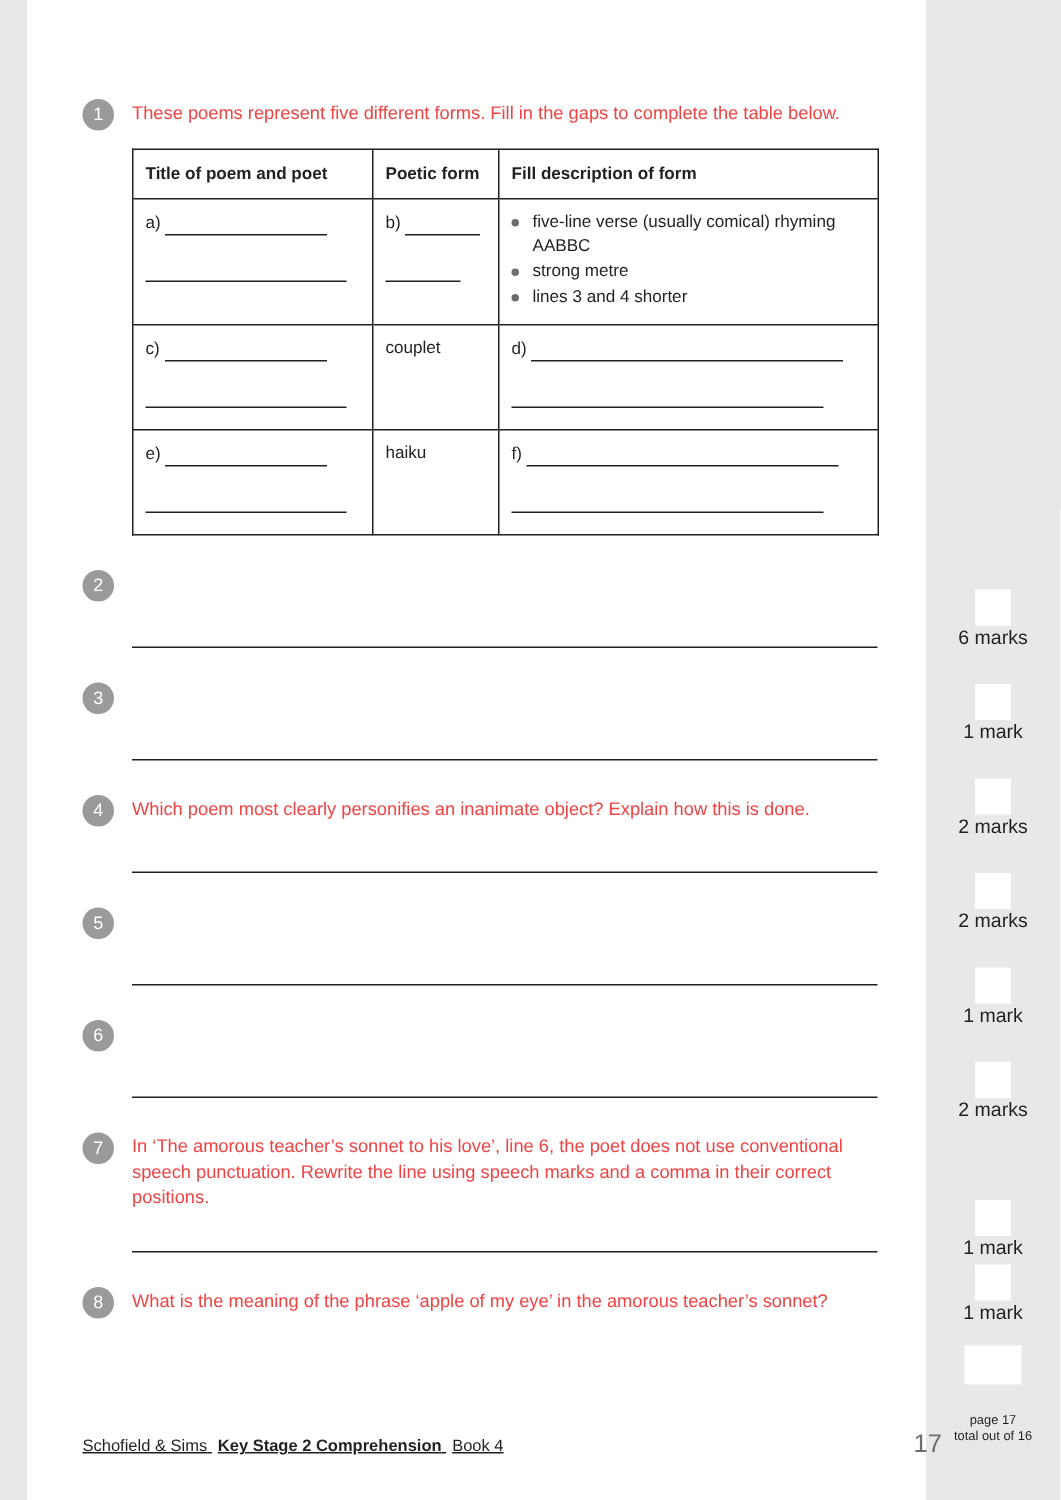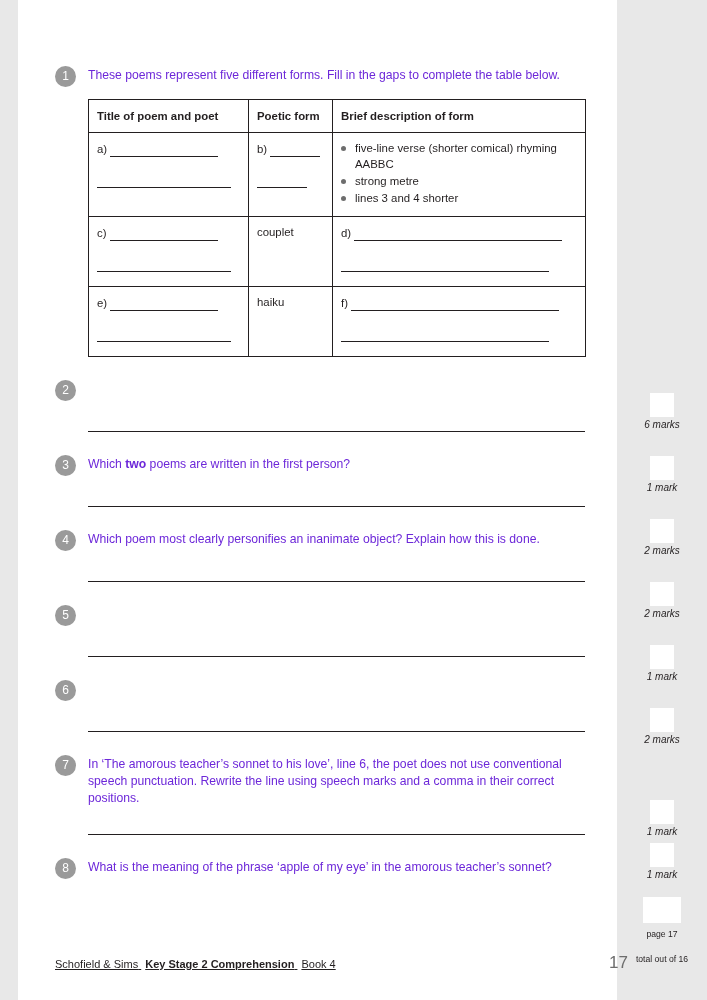--- a/index.html
+++ b/index.html
@@ -65,21 +65,21 @@
     font-size: 12px;
     line-height: 21px;
     text-align: center;
     font-family: "Liberation Sans", sans-serif;
     margin-right: 12px;
     margin-top: 1px;
   }
   .q-text {
     font-size: 12.2px;
     line-height: 17px;
-    color: #6d28d9;
+    color: #ef4444;
     flex: 1 1 auto;
     padding-top: 2px;
   }
   .q-text b { font-weight: bold; }
 
   
   .rule {
     border-bottom: 1px solid #231f20;
     height: 0;
     margin-left: 33px;
@@ -154,42 +154,41 @@
     text-align: center;
   }
   .marks-square {
     width: 24px;
     height: 24px;
     background: #ffffff;
     border: 0;
     margin: 0 auto;
   }
   .marks-label {
-    font-size: 10px;
+    font-size: 13px;
     color: #231f20;
     margin-top: 2px;
     line-height: 11px;
-    font-style: italic;
   }
   .page-total-box {
     position: absolute;
     right: 0;
     width: 90px;
     text-align: center;
   }
   .page-total-square {
     width: 38px;
     height: 26px;
     background: #ffffff;
     margin: 0 auto;
   }
   .page-total-label {
     font-size: 8.6px;
     line-height: 11px;
-    margin-top: 6px;
+    margin-top: 18px;
   }
 
   
   .footer {
     position: absolute;
     left: 55px;
     bottom: 30px;
     width: 530px;
     display: flex;
     align-items: baseline;
@@ -227,40 +226,40 @@
   <table class="forms">
     <colgroup>
       <col class="col1">
         <col class="col2">
         <col class="col3">
     </colgroup>
     <thead>
       <tr>
         <th>Title of poem and poet</th>
         <th>Poetic form</th>
-        <th>Brief description of form</th>
+        <th>Fill description of form</th>
       </tr>
     </thead>
     <tbody>
 
 
       <tr>
         <td style="padding-bottom:14px;">
           <span class="label-letter">a)</span>
           <span class="blank blank-long">&nbsp;</span>
           <span class="blank blank-full">&nbsp;</span>
         </td>
         <td style="padding-bottom:14px;">
           <span class="label-letter">b)</span>
           <span class="blank blank-short">&nbsp;</span>
           <span class="blank blank-short2">&nbsp;</span>
         </td>
         <td>
           <ul class="bul">
-            <li>five-line verse (shorter comical) rhyming AABBC</li>
+            <li>five-line verse (usually comical) rhyming AABBC</li>
             <li>strong metre</li>
             <li>lines 3 and 4 shorter</li>
           </ul>
         </td>
       </tr>
 
       <tr>
         <td style="padding-bottom:14px;">
           <span class="label-letter">c)</span>
           <span class="blank blank-long">&nbsp;</span>
@@ -291,21 +290,20 @@
     </tbody>
   </table>
 
   <div class="q-row" style="margin-top:22px;">
     <div class="q-num">2</div>
   </div>
   <div class="rule" style="margin-top:30px;"></div>
 
   <div class="q-row" style="margin-top:22px;">
     <div class="q-num">3</div>
-    <div class="q-text"><span>Which </span><b>two</b><span> poems are written in the first person?</span></div>
   </div>
   <div class="rule" style="margin-top:30px;"></div>
 
   <div class="q-row" style="margin-top:22px;">
     <div class="q-num">4</div>
     <div class="q-text">Which poem most clearly personifies an inanimate object? Explain how this is done.</div>
   </div>
   <div class="rule" style="margin-top:30px;"></div>
 
   <div class="q-row" style="margin-top:22px;">
@@ -360,21 +358,21 @@
   <div class="marks-label">1 mark</div>
 </div>
 <div class="marks-box" style="top:843px;">
   <div class="marks-square"></div>
   <div class="marks-label">1 mark</div>
 </div>
 
 <div class="page-total-box" style="top:897px;">
   <div class="page-total-square"></div>
   <div class="page-total-label">page 17</div>
-  <div class="page-total-label" style="margin-top:14px;">total out of 16</div>
+  <div class="page-total-label" style="margin-top:0;">total out of 16</div>
 </div>
 
 <div class="footer">
   <div class="footer-left">
     <span>Schofield &amp; Sims</span>
     <span class="bold" style="margin-left:4px;">Key Stage 2 Comprehension</span>
     <span style="margin-left:4px;">Book 4</span>
   </div>
   <div class="footer-page">17</div>
 </div>

